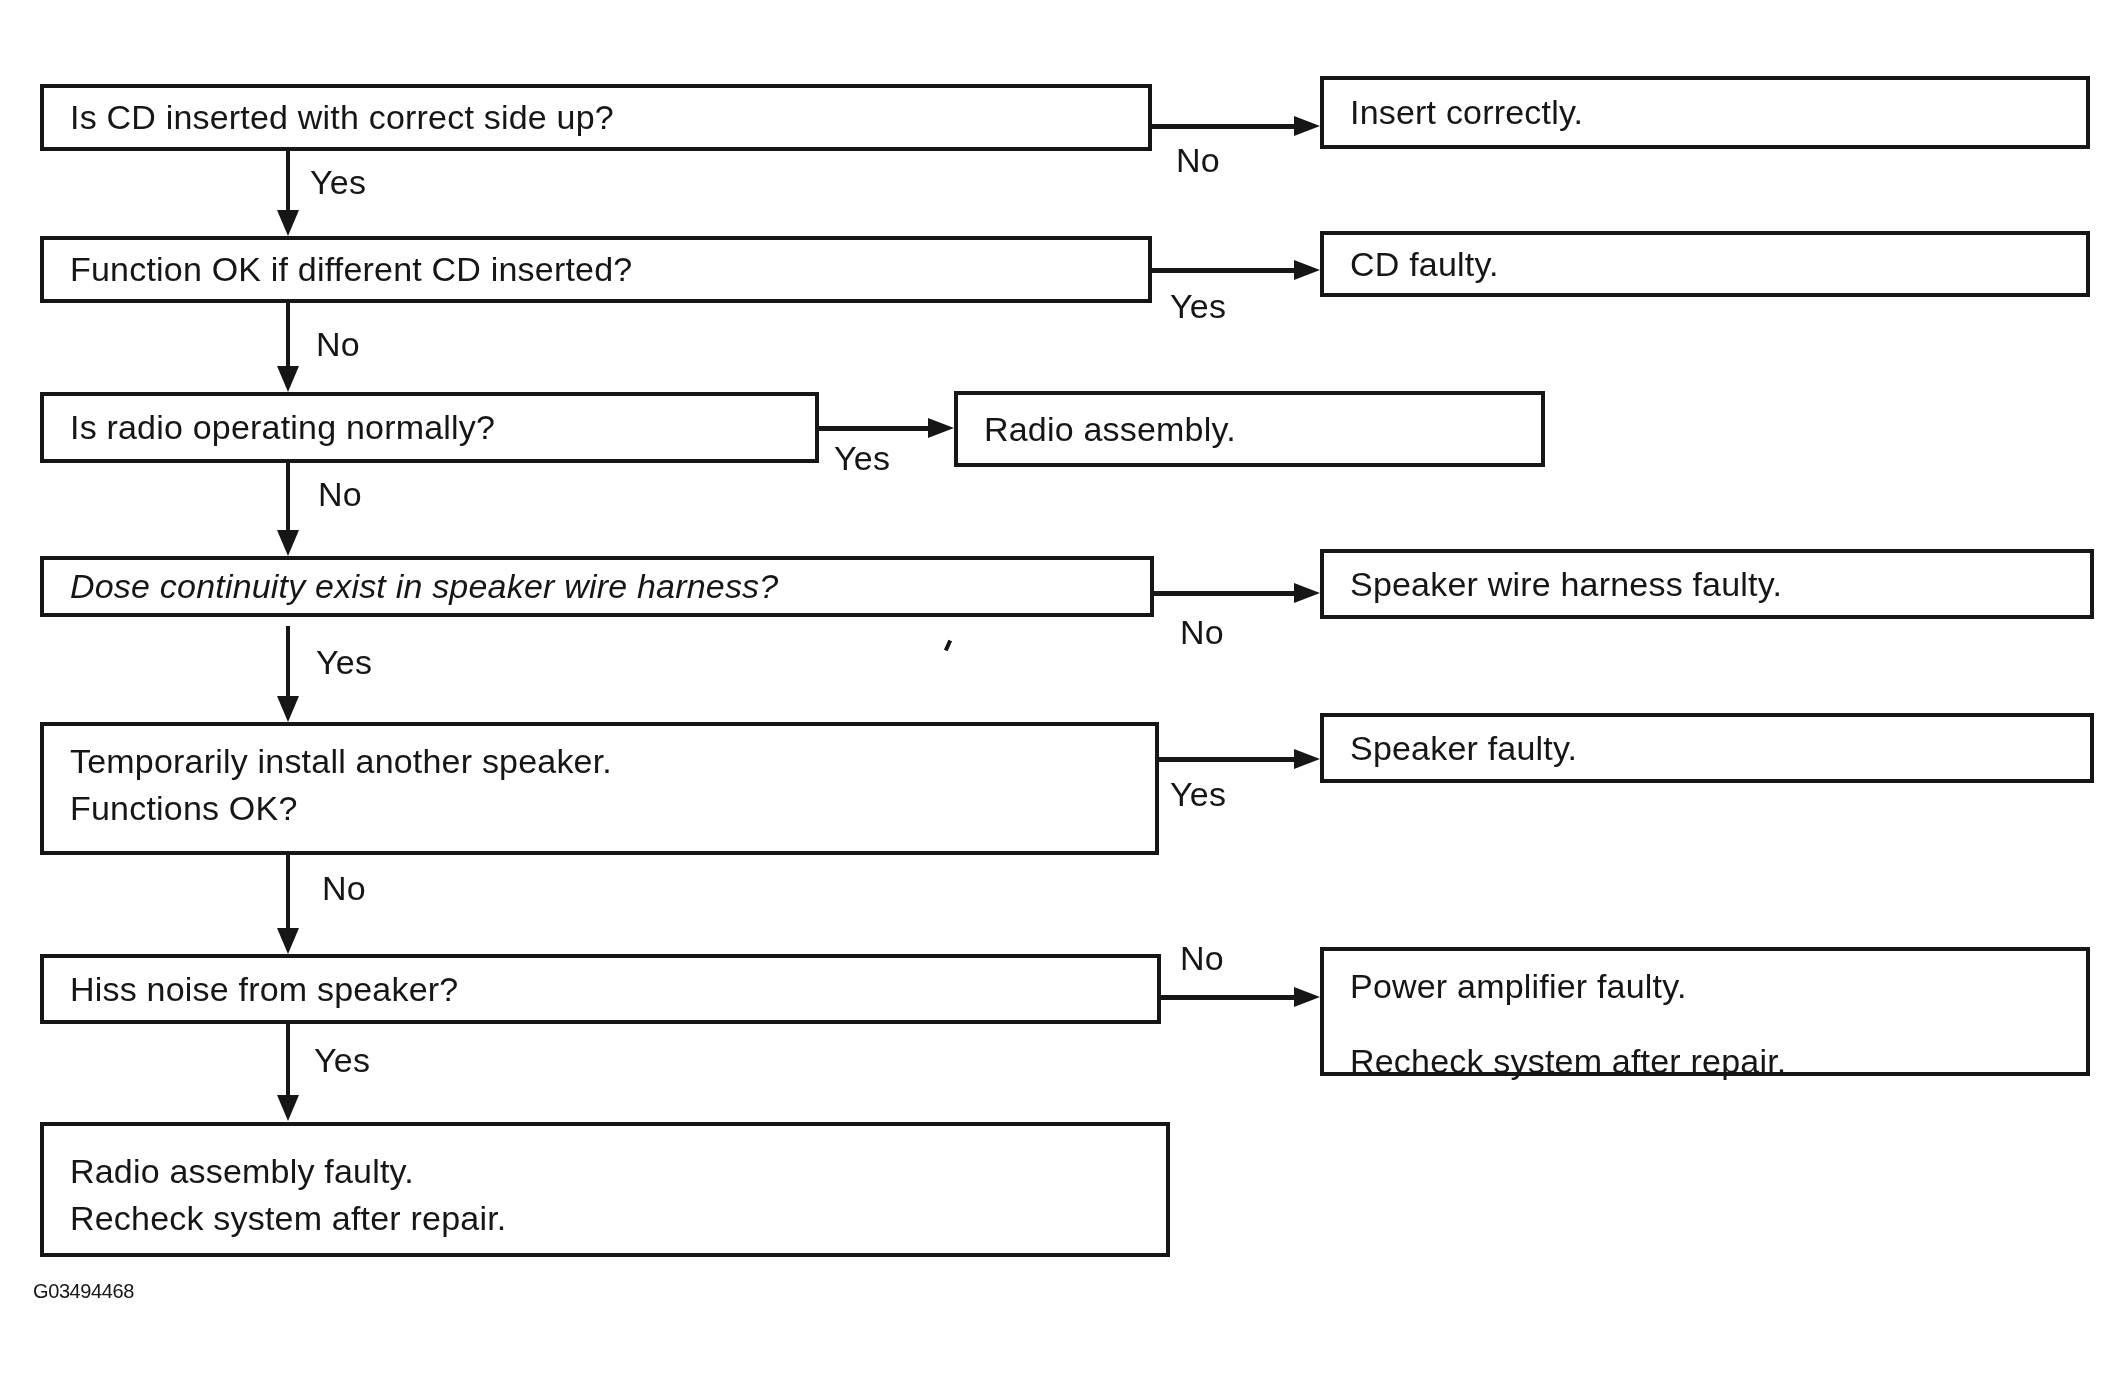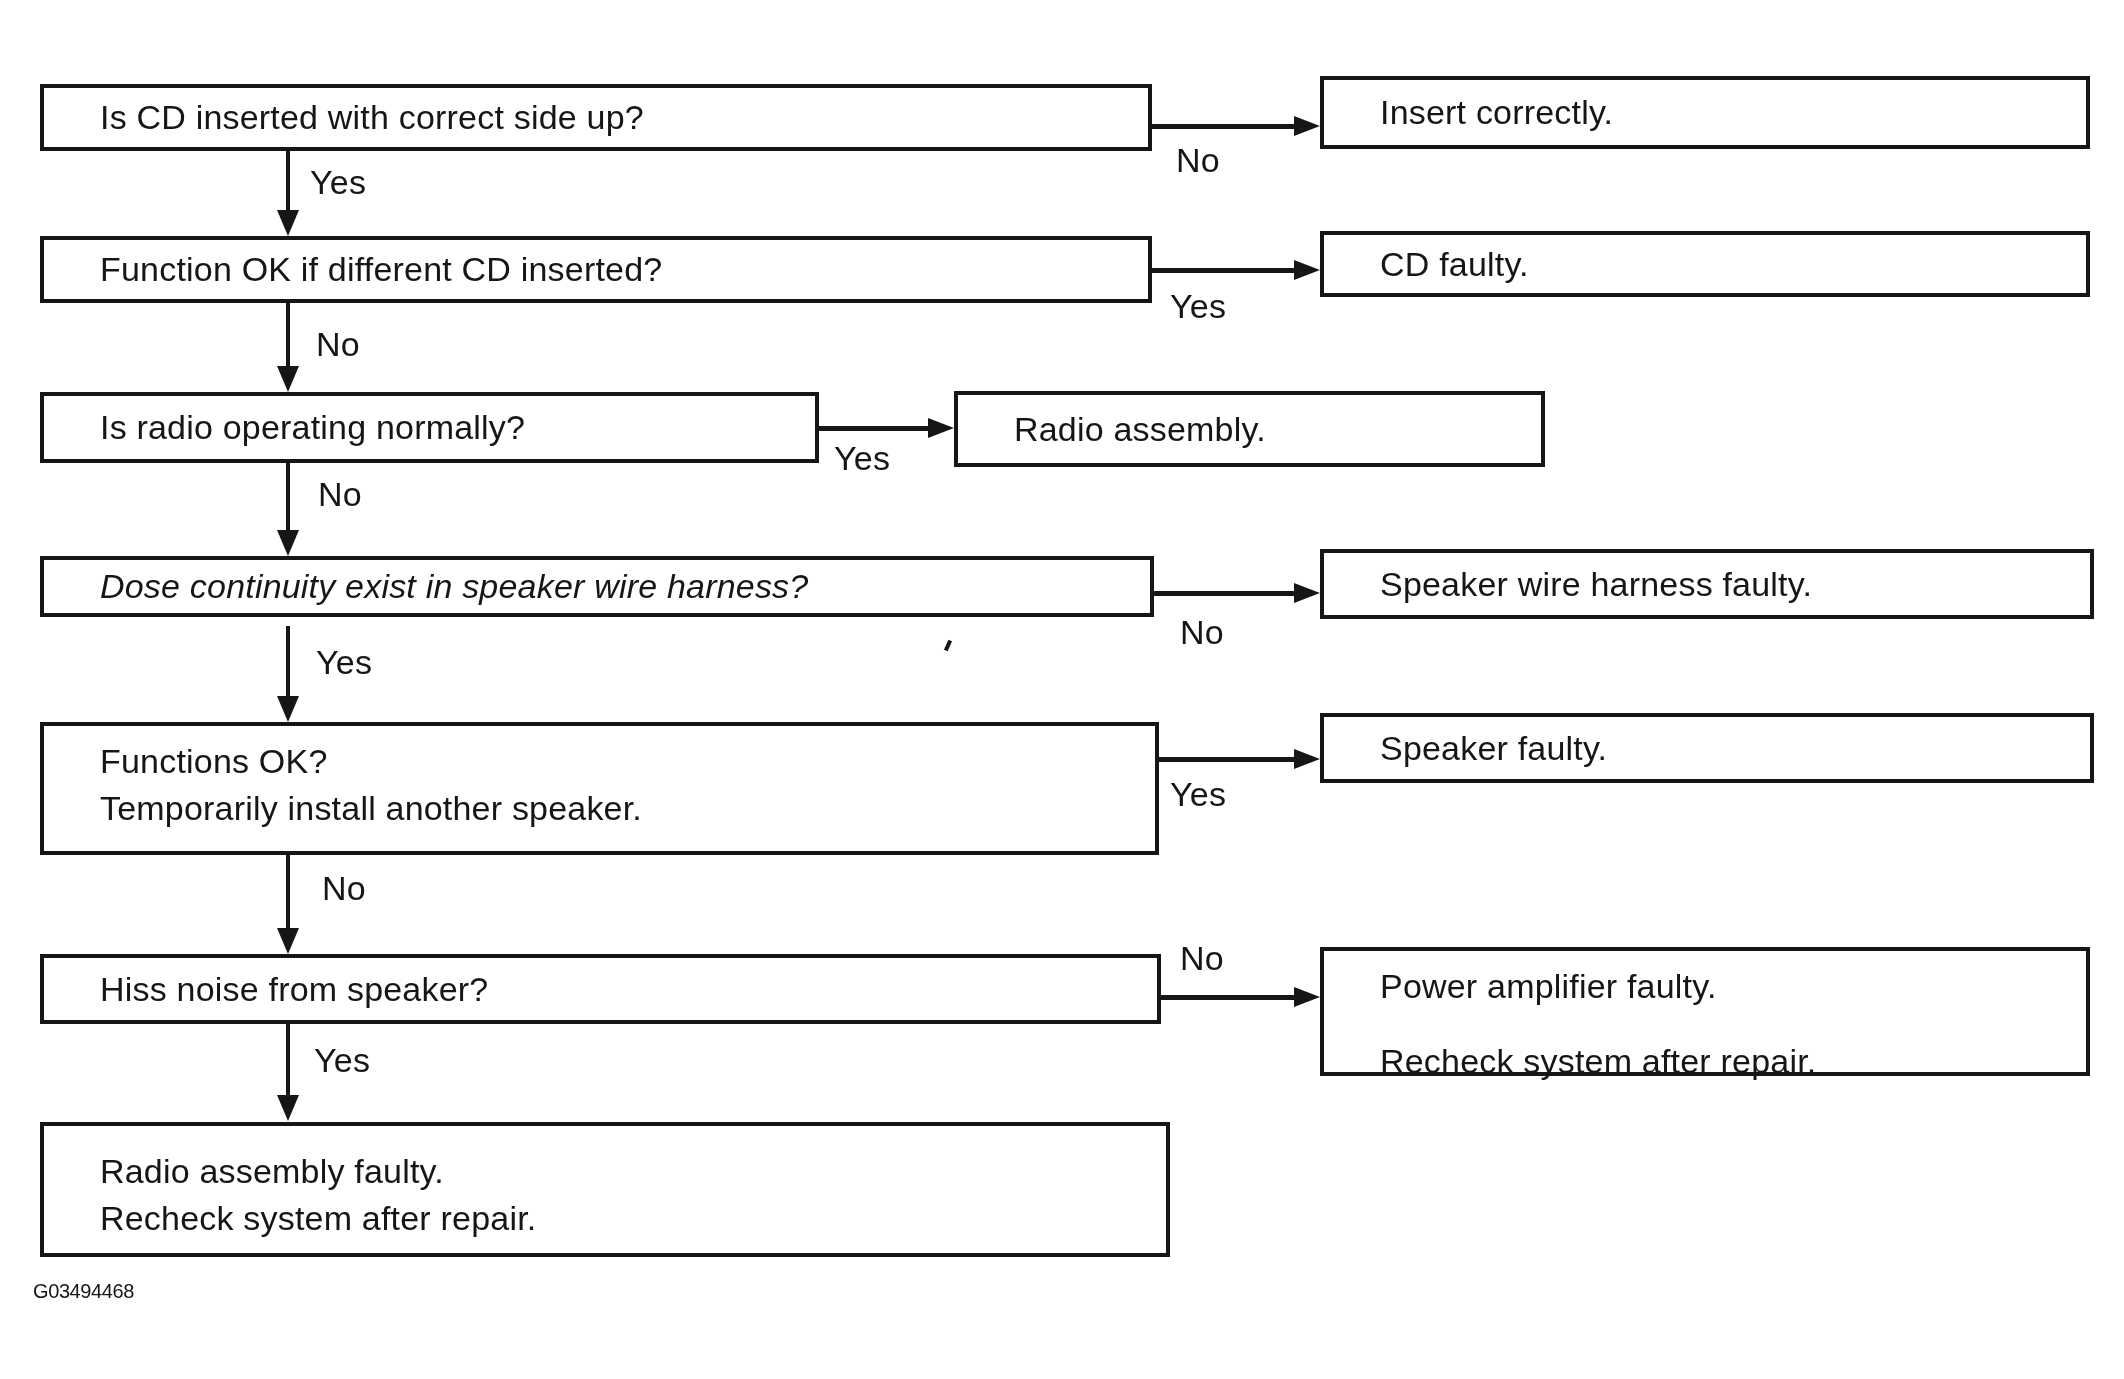--- a/index.html
+++ b/index.html
@@ -20,21 +20,21 @@
     display: flex;
     flex-direction: column;
     justify-content: center;
     padding-left: 26px;
     padding-right: 10px;
     font-size: 34px;
     line-height: 47px;
     letter-spacing: 0.2px;
   }
   .box.two { justify-content: flex-start; }
-  .ln { display: block; white-space: nowrap; margin-left: 30px; }
+  .ln { display: block; white-space: nowrap; }
   .vline { position: absolute; width: 4px; background: #161616; }
   .hline { position: absolute; height: 5px; background: #161616; }
   .head-down {
     position: absolute; width: 0; height: 0;
     border-left: 11px solid transparent;
     border-right: 11px solid transparent;
     border-top: 26px solid #161616;
   }
   .head-right {
     position: absolute; width: 0; height: 0;
@@ -98,22 +98,22 @@
   <span class="lbl" style="left:1180px; top:614px;">No</span>
   <div class="box" style="left:1320px; top:549px; width:774px; height:70px;">
     <span class="ln">Speaker wire harness faulty.</span>
   </div>
   <div class="vline" style="left:286px; top:626px; height:72px;"></div>
   <div class="head-down" style="left:277px; top:696px;"></div>
   <span class="lbl" style="left:316px; top:644px;">Yes</span>
   <div class="speck" style="left:946px; top:640px;"></div>
 
   <div class="box two" style="left:40px; top:722px; width:1119px; height:133px; padding-top:12px;">
+    <span class="ln">Temporarily install another speaker.</span>
     <span class="ln">Functions OK?</span>
-    <span class="ln">Temporarily install another speaker.</span>
   </div>
   <div class="hline" style="left:1157px; top:757px; width:139px;"></div>
   <div class="head-right" style="left:1294px; top:749px;"></div>
   <span class="lbl" style="left:1170px; top:776px;">Yes</span>
   <div class="box" style="left:1320px; top:713px; width:774px; height:70px;">
     <span class="ln">Speaker faulty.</span>
   </div>
   <div class="vline" style="left:286px; top:854px; height:76px;"></div>
   <div class="head-down" style="left:277px; top:928px;"></div>
   <span class="lbl" style="left:322px; top:870px;">No</span>

